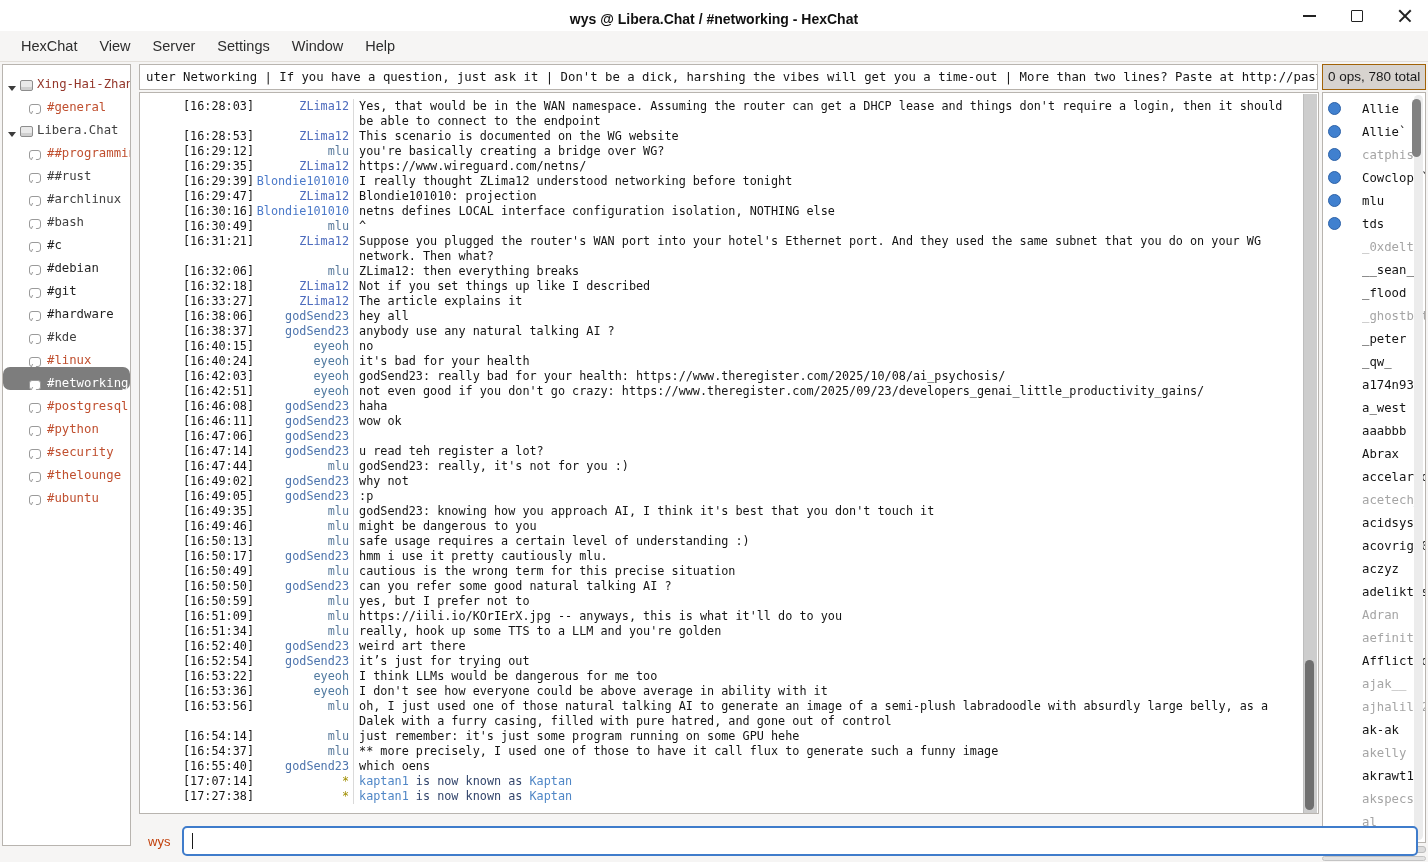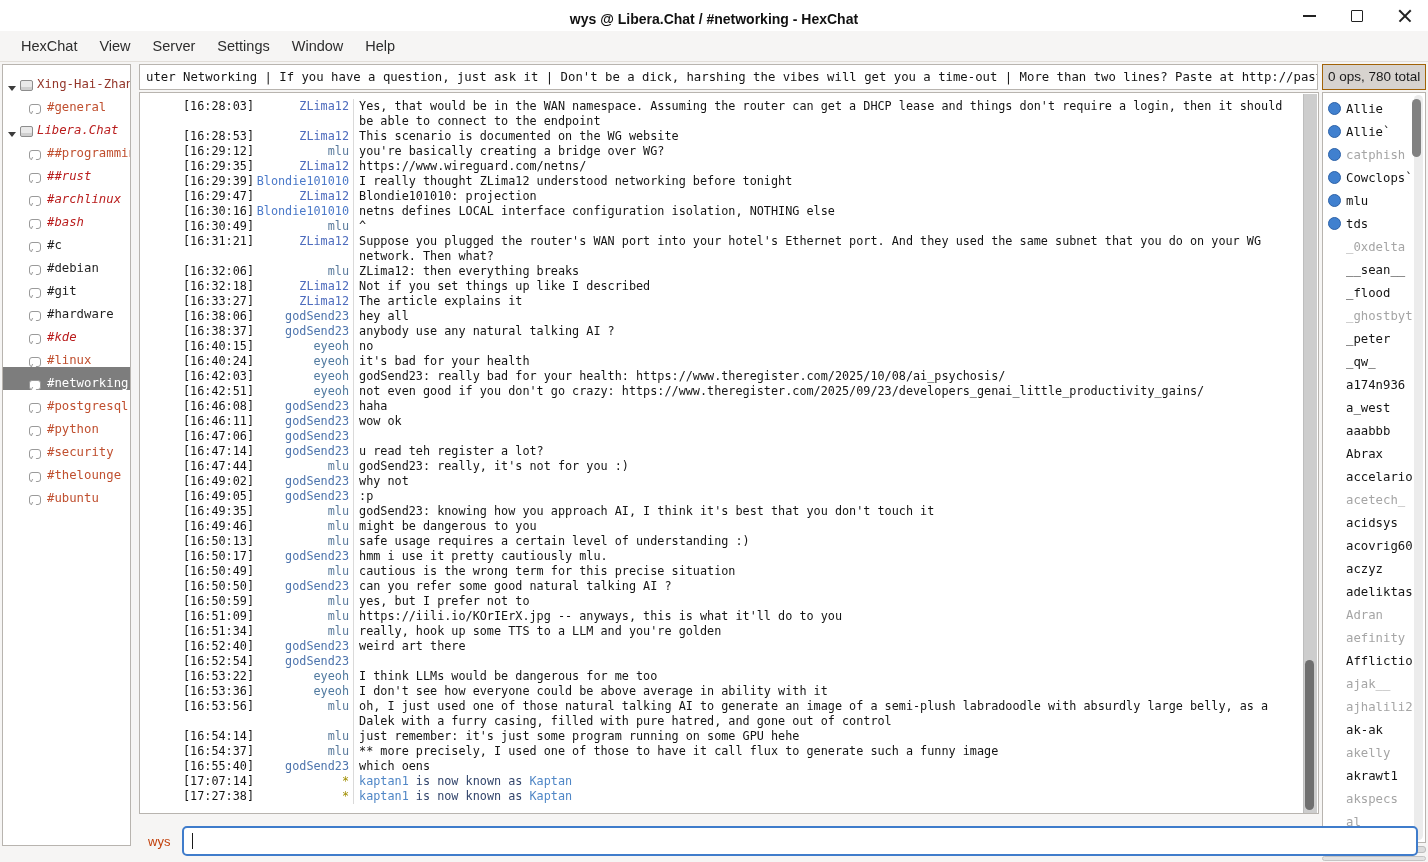--- a/index.html
+++ b/index.html
@@ -24,32 +24,32 @@
   #menubar { position:absolute; left:0; top:31px; width:1428px; height:31px; background:#f6f5f4;
     border-bottom:1px solid #e2ded9; display:flex; align-items:center; padding-left:10px; }
   .menu-item { padding:0 11px; font-size:14.5px; color:#2d2d2d; height:31px; line-height:31px; }
 
   
   #treepanel { position:absolute; left:2px; top:64px; width:129px; height:782px; background:#fff;
     border:1px solid #b8b4af; overflow:hidden; padding-top:3px; }
   .tree-row { height:23px; display:flex; align-items:flex-end; padding-left:5px; white-space:pre;
     overflow:hidden; font-family:"DejaVu Sans Mono", monospace; font-size:12.3px; }
   .tree-row.channel { padding-left:26px; }
-  .tree-row.selected { background:#7d7d7d; }
+  .tree-row.selected { background:#7d7d7d;border-radius:7px; }
   .expander { width:0; height:0; border-left:4px solid transparent; border-right:4px solid transparent;
     border-top:5px solid #3c3c3c; margin-right:4px; flex:0 0 auto; }
   .server-icon { width:13px; height:11px; background:#e9e9e9; border:1px solid #8d8d8d; border-radius:2px;
     margin-right:4px; flex:0 0 auto; box-shadow:inset 0 -3px 0 #cfcfcf; }
   .bubble-icon { position:relative; width:12px; height:10px; border:1px solid #9a9a9a; border-radius:3px;
     background:#fff; margin-right:6px; flex:0 0 auto; }
   .bubble-icon::before { content:""; position:absolute; left:-4px; top:-4px; width:12px; height:10px;
     border:1px solid #bdbdbd; border-radius:3px; z-index:-1; }
   .bubble-icon::after { content:""; position:absolute; left:1px; bottom:-3px; width:4px; height:4px;
     background:#fff; border-left:1px solid #9a9a9a; border-bottom:1px solid #9a9a9a; transform:skewX(-25deg); }
-  .c-maroon { color:#94372b; } .c-red { color:#c05030; } .c-blue { color:#b91c1c;font-style:italic; } .c-black { color:#1f1f1f; }
+  .c-maroon { color:#94372b; } .c-red { color:#c05030; } .c-blue { color:#404040; } .c-black { color:#1f1f1f; }
   .tree-row.selected .tree-label { color:#ffffff; }
 
   
   #topicbar { position:absolute; left:139px; top:64px; width:1179px; height:26px; background:#fff;
     border:1px solid #b8b4af; font-family:"DejaVu Sans Mono", monospace; font-size:12.3px; line-height:24px;
     color:#141414; padding:0 6px; white-space:pre; overflow:hidden; }
   #opsbox { position:absolute; left:1322px; top:64px; width:104px; height:26px; background:#d7d3cf;
     border:1px solid #a16207; font-size:13.5px; line-height:24px; color:#1a1a1a; padding:0 5px;
     white-space:pre; overflow:hidden; }
 
@@ -65,21 +65,21 @@
   .ev-nick { color:#4f86c6; } .ev-plain { color:#33456b; }
   #chat-scroll-track { position:absolute; right:1px; top:1px; width:14px; height:719px; background:#cdcdcd;
     border-left:1px solid #bdbdbd; }
   #chat-scroll-thumb { position:absolute; right:3px; top:566px; width:9px; height:150px; background:#6f6f6f;
     border-radius:5px; }
 
   
   #userpanel { position:absolute; left:1322px; top:92px; width:104px; height:751px; background:#fff;
     border:1px solid #b8b4af; overflow:hidden; padding-top:4px; }
   .user-row { height:23px; display:flex; align-items:center; padding-left:5px; white-space:pre;
-    overflow:hidden; font-family:"DejaVu Sans Mono", monospace; font-size:12.3px; color:#141414; }
+    overflow:hidden; font-family:"DejaVu Sans Mono", monospace; font-size:12.3px; color:#141414;gap:16px; }
   .user-row .udot { width:13px; height:13px; border-radius:50%; background:#4080cf; border:1px solid #2d62a8;
     margin-right:5px; flex:0 0 auto; }
   .user-row .uspacer { width:18px; flex:0 0 auto; }
   .user-row.away .uname { color:#a5a5a5; }
   #user-scroll-track { position:absolute; right:2px; top:2px; width:9px; height:745px; background:#ececec;
     border-radius:5px; }
   #user-scroll-thumb { position:absolute; right:2px; top:4px; width:9px; height:58px; background:#818181;
     border-radius:5px; }
 
   
@@ -356,20 +356,21 @@
       <div class="chat-row">
         <span class="ct">[16:52:40]</span>
         <span class="cn" style="color: rgb(77, 116, 173);">godSend23</span>
         <span class="csep"></span>
         <div class="cm">weird art there</div>
       </div>
       <div class="chat-row">
         <span class="ct">[16:52:54]</span>
         <span class="cn" style="color: rgb(77, 116, 173);">godSend23</span>
         <span class="csep"></span>
+        <div class="cm">it’s just for trying out</div>
       </div>
       <div class="chat-row">
         <span class="ct">[16:53:22]</span>
         <span class="cn" style="color: rgb(80, 121, 159);">eyeoh</span>
         <span class="csep"></span>
         <div class="cm">I think LLMs would be dangerous for me too</div>
       </div>
       <div class="chat-row">
         <span class="ct">[16:53:36]</span>
         <span class="cn" style="color: rgb(80, 121, 159);">eyeoh</span>

